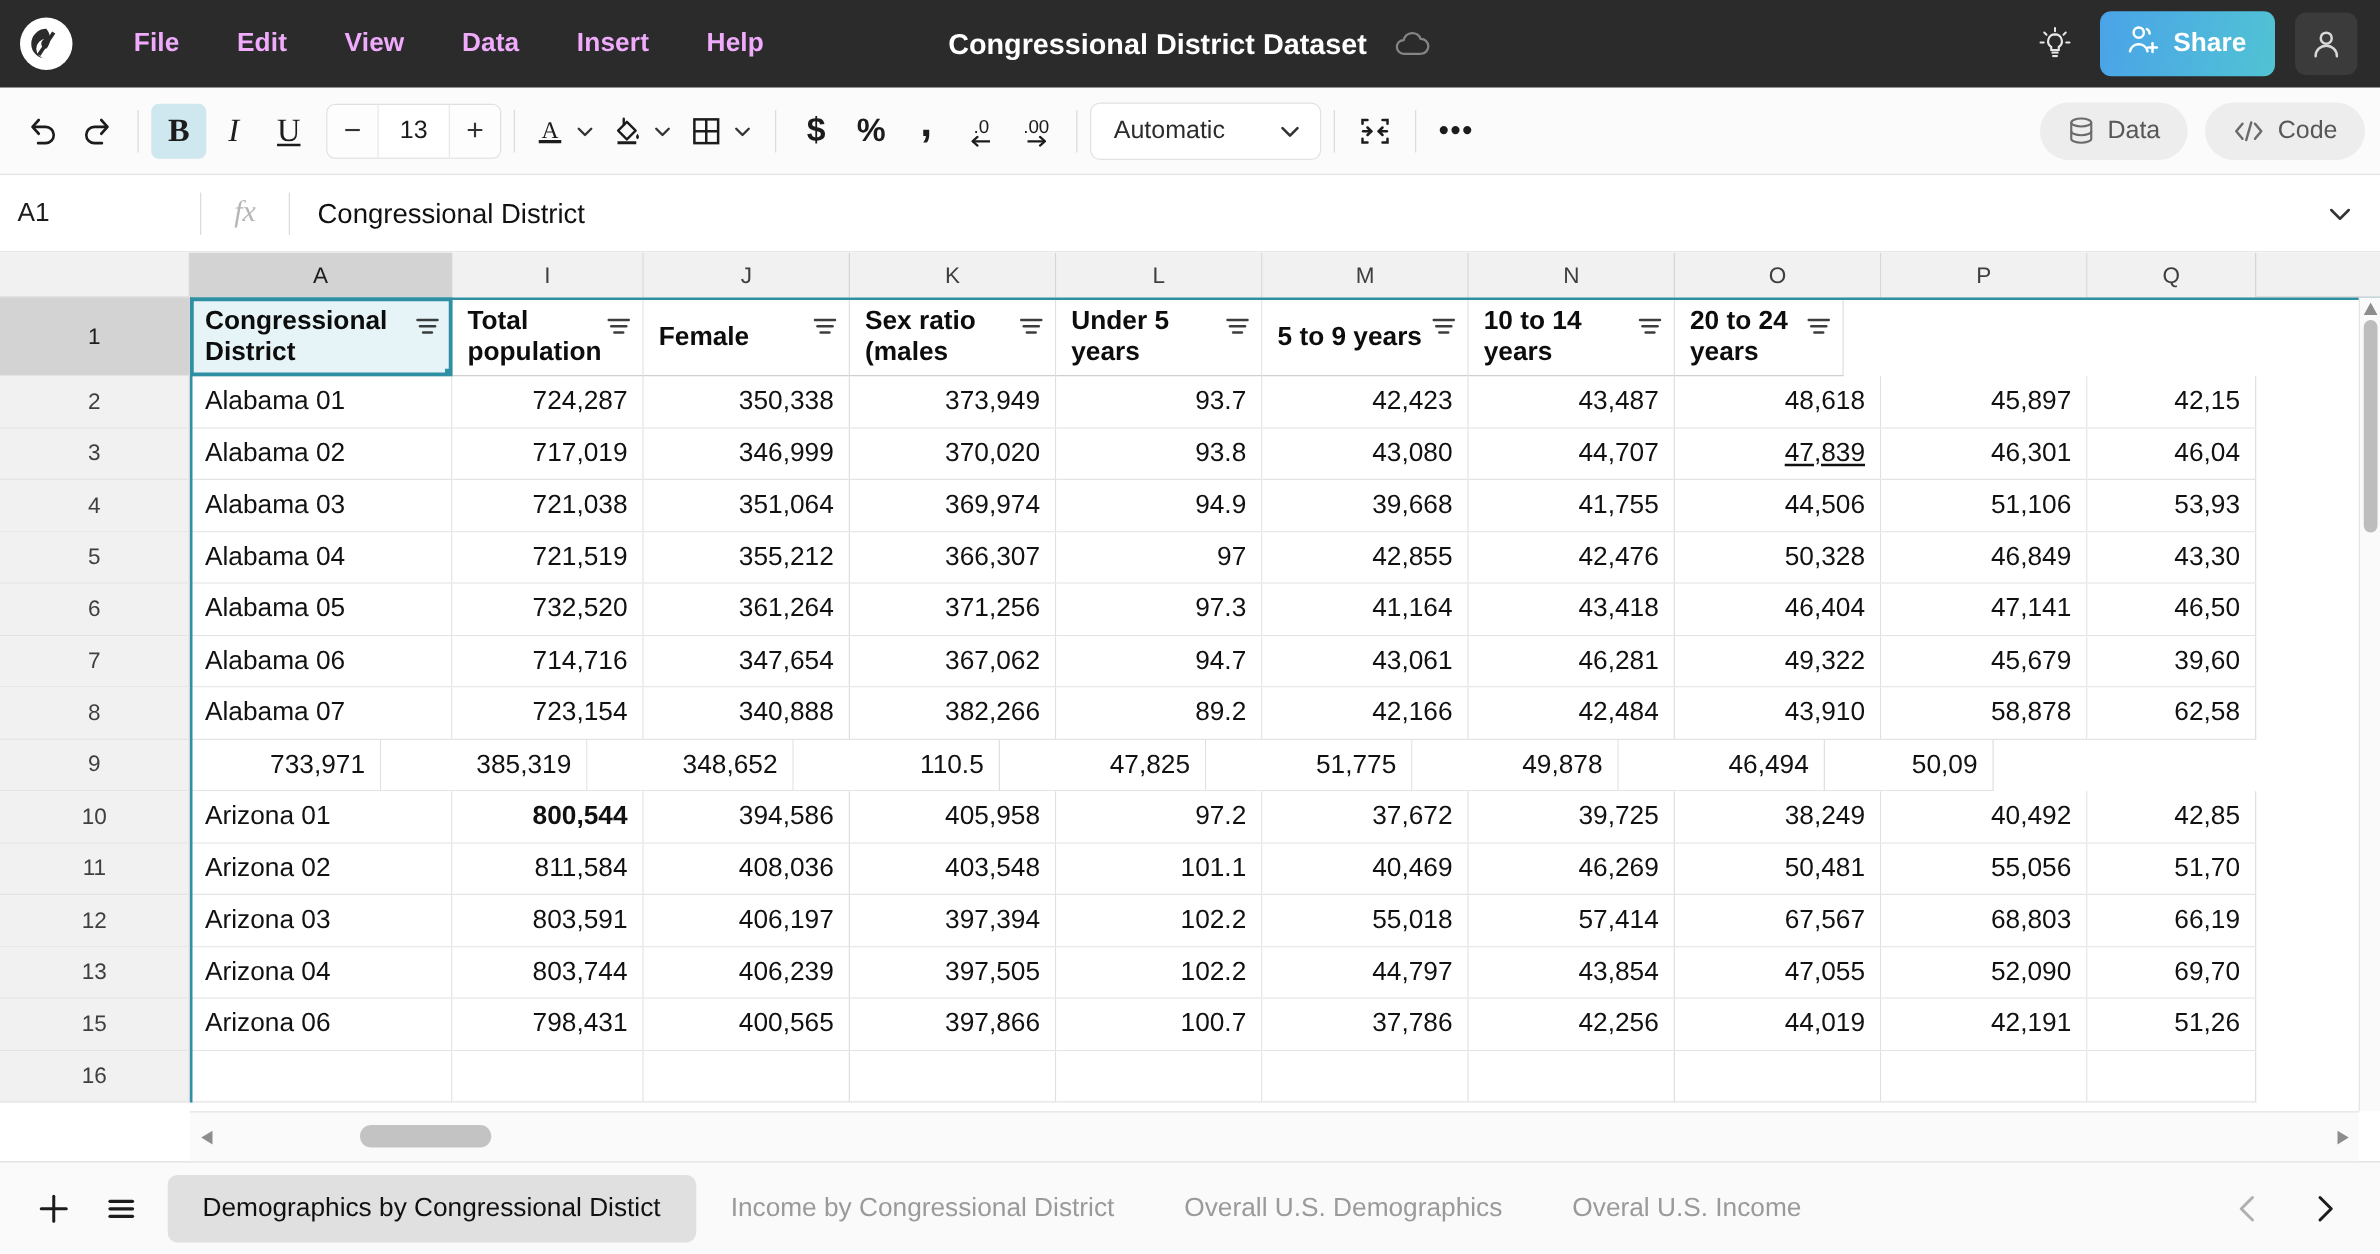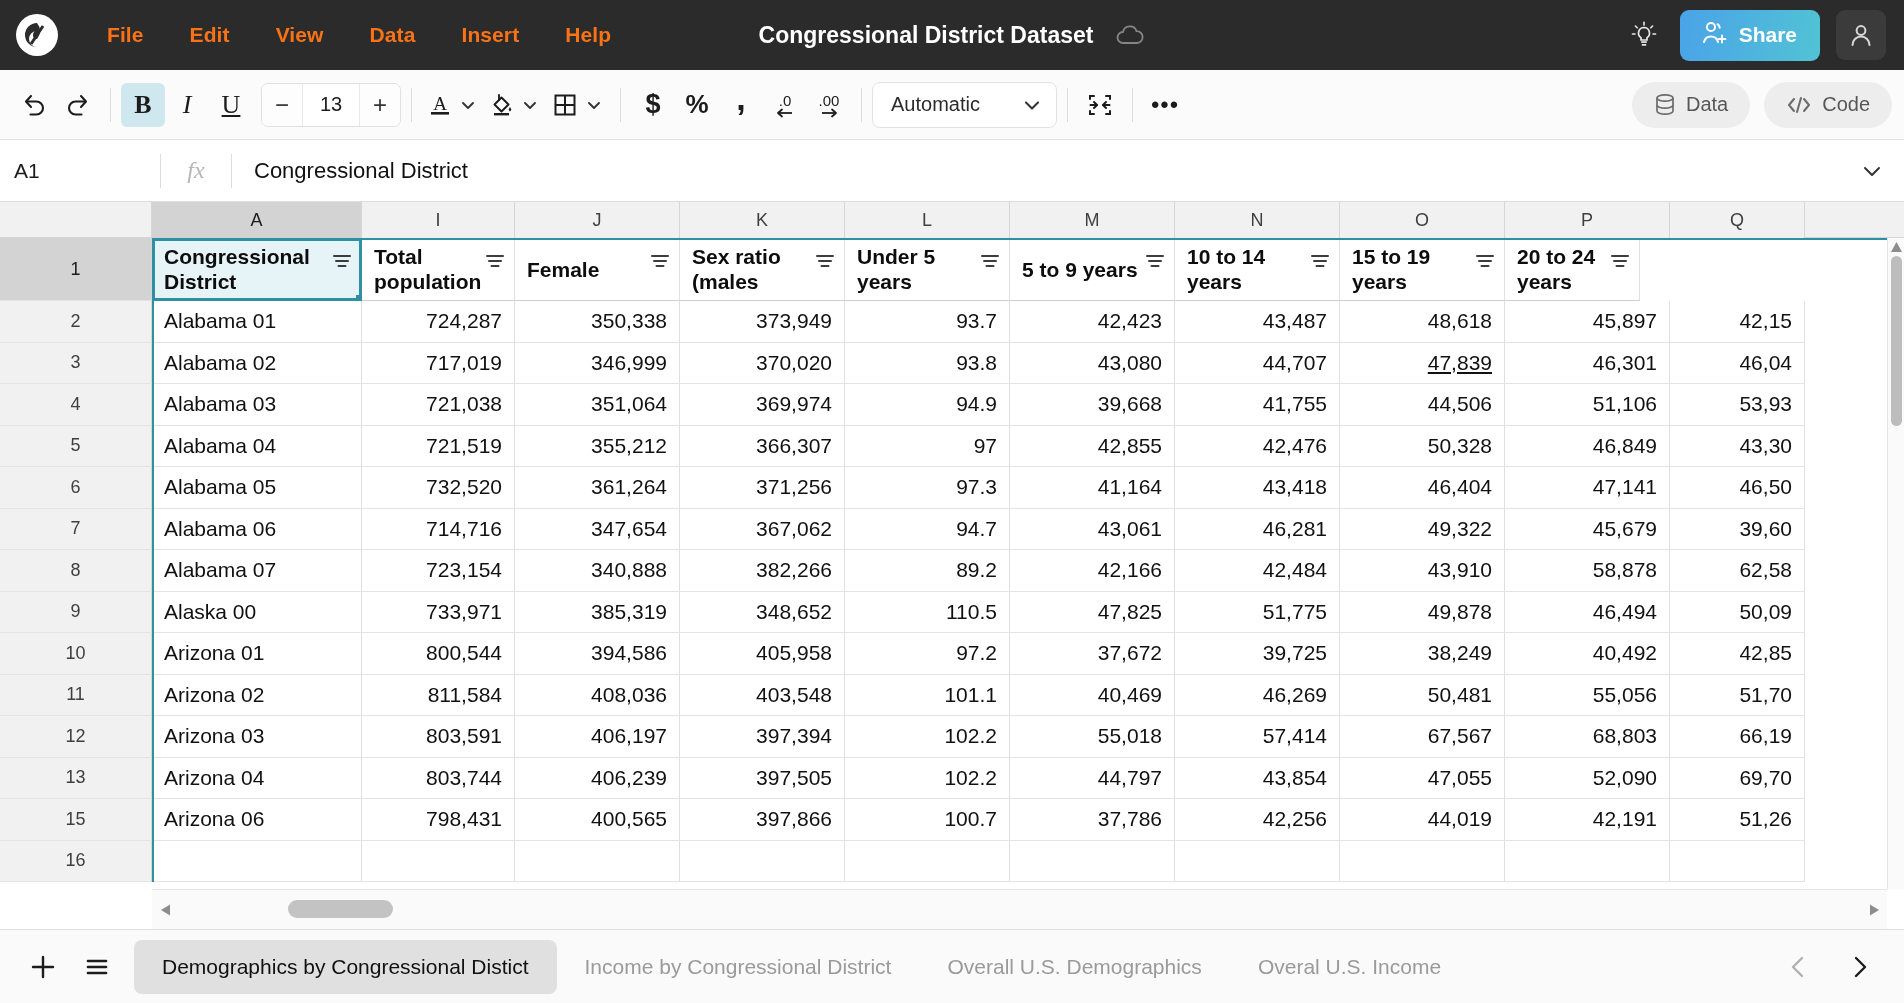--- a/index.html
+++ b/index.html
@@ -21,21 +21,21 @@
   }
   .logo {
     width: 42px; height: 42px; margin-left: 16px; margin-right: 26px;
     border-radius: 50%; background: #ffffff;
     display: flex; align-items: center; justify-content: center;
     position: relative; flex: 0 0 42px;
   }
   .logo svg { display: block; }
   .menu-items { display: flex; align-items: center; gap: 0px; }
   .menu-item {
-    font-size: 21px; font-weight: bold; color: #f97316;
+    font-size: 21px; font-weight: bold; color: #f0abfc;
     padding: 8px 23px; cursor: pointer; white-space: nowrap;
     letter-spacing: .1px;
   }
   .doc-title-wrap {
     position: absolute; left: 0; right: 0;
     display: flex; align-items: center; justify-content: center;
     gap: 22px; pointer-events: none;
   }
   .doc-title {
     font-size: 23px; font-weight: bold; color: #ffffff;
@@ -570,28 +570,20 @@
               </svg></span>
           </div>
           <div class="hcell" style="width: 165px; flex: 0 0 165px;">
             <span class="lbl">10 to 14 years</span>
             <span class="filter-ic"><svg width="22" height="22" viewBox="0 0 22 22">
                 <line x1="3" y1="5" x2="19" y2="5" stroke="#1c1c1c" stroke-width="2" stroke-linecap="round"></line>
                 <line x1="5" y1="10" x2="17" y2="10" stroke="#1c1c1c" stroke-width="2" stroke-linecap="round"></line>
                 <line x1="7.5" y1="15" x2="14.5" y2="15" stroke="#1c1c1c" stroke-width="2" stroke-linecap="round"></line>
               </svg></span>
           </div>
-          <div class="hcell" style="width: 165px; flex: 0 0 165px;">
-            <span class="lbl">15 to 19 years</span>
-            <span class="filter-ic"><svg width="22" height="22" viewBox="0 0 22 22">
-                <line x1="3" y1="5" x2="19" y2="5" stroke="#1c1c1c" stroke-width="2" stroke-linecap="round"></line>
-                <line x1="5" y1="10" x2="17" y2="10" stroke="#1c1c1c" stroke-width="2" stroke-linecap="round"></line>
-                <line x1="7.5" y1="15" x2="14.5" y2="15" stroke="#1c1c1c" stroke-width="2" stroke-linecap="round"></line>
-              </svg></span>
-          </div>
           <div class="hcell" style="width: 135px; flex: 0 0 135px;">
             <span class="lbl">20 to 24 years</span>
             <span class="filter-ic"><svg width="22" height="22" viewBox="0 0 22 22">
                 <line x1="3" y1="5" x2="19" y2="5" stroke="#1c1c1c" stroke-width="2" stroke-linecap="round"></line>
                 <line x1="5" y1="10" x2="17" y2="10" stroke="#1c1c1c" stroke-width="2" stroke-linecap="round"></line>
                 <line x1="7.5" y1="15" x2="14.5" y2="15" stroke="#1c1c1c" stroke-width="2" stroke-linecap="round"></line>
               </svg></span>
           </div>
         </div>
         <div class="grid-row">
@@ -680,35 +672,34 @@
           <div class="cell num" style="width: 165px; flex: 0 0 165px;">382,266</div>
           <div class="cell num" style="width: 165px; flex: 0 0 165px;">89.2</div>
           <div class="cell num" style="width: 165px; flex: 0 0 165px;">42,166</div>
           <div class="cell num" style="width: 165px; flex: 0 0 165px;">42,484</div>
           <div class="cell num" style="width: 165px; flex: 0 0 165px;">43,910</div>
           <div class="cell num" style="width: 165px; flex: 0 0 165px;">58,878</div>
           <div class="cell num" style="width: 135px; flex: 0 0 135px;">62,58</div>
         </div>
         <div class="grid-row">
           <div class="rowhead">9</div>
-          <div class="cell" style="width: 210px; flex: 0 0 210px;">Alaska 00</div>
           <div class="cell num" style="width: 153px; flex: 0 0 153px;">733,971</div>
           <div class="cell num" style="width: 165px; flex: 0 0 165px;">385,319</div>
           <div class="cell num" style="width: 165px; flex: 0 0 165px;">348,652</div>
           <div class="cell num" style="width: 165px; flex: 0 0 165px;">110.5</div>
           <div class="cell num" style="width: 165px; flex: 0 0 165px;">47,825</div>
           <div class="cell num" style="width: 165px; flex: 0 0 165px;">51,775</div>
           <div class="cell num" style="width: 165px; flex: 0 0 165px;">49,878</div>
           <div class="cell num" style="width: 165px; flex: 0 0 165px;">46,494</div>
           <div class="cell num" style="width: 135px; flex: 0 0 135px;">50,09</div>
         </div>
         <div class="grid-row">
           <div class="rowhead">10</div>
           <div class="cell" style="width: 210px; flex: 0 0 210px;">Arizona 01</div>
-          <div class="cell num" style="width: 153px; flex: 0 0 153px;">800,544</div>
+          <div class="cell num" style="width: 153px; flex: 0 0 153px; font-weight: bold;">800,544</div>
           <div class="cell num" style="width: 165px; flex: 0 0 165px;">394,586</div>
           <div class="cell num" style="width: 165px; flex: 0 0 165px;">405,958</div>
           <div class="cell num" style="width: 165px; flex: 0 0 165px;">97.2</div>
           <div class="cell num" style="width: 165px; flex: 0 0 165px;">37,672</div>
           <div class="cell num" style="width: 165px; flex: 0 0 165px;">39,725</div>
           <div class="cell num" style="width: 165px; flex: 0 0 165px;">38,249</div>
           <div class="cell num" style="width: 165px; flex: 0 0 165px;">40,492</div>
           <div class="cell num" style="width: 135px; flex: 0 0 135px;">42,85</div>
         </div>
         <div class="grid-row">

